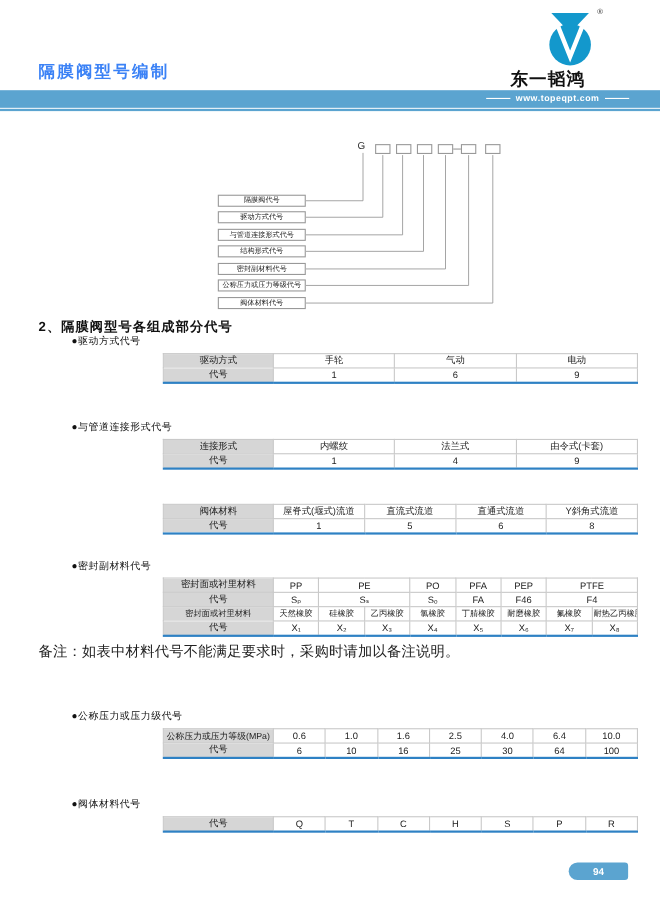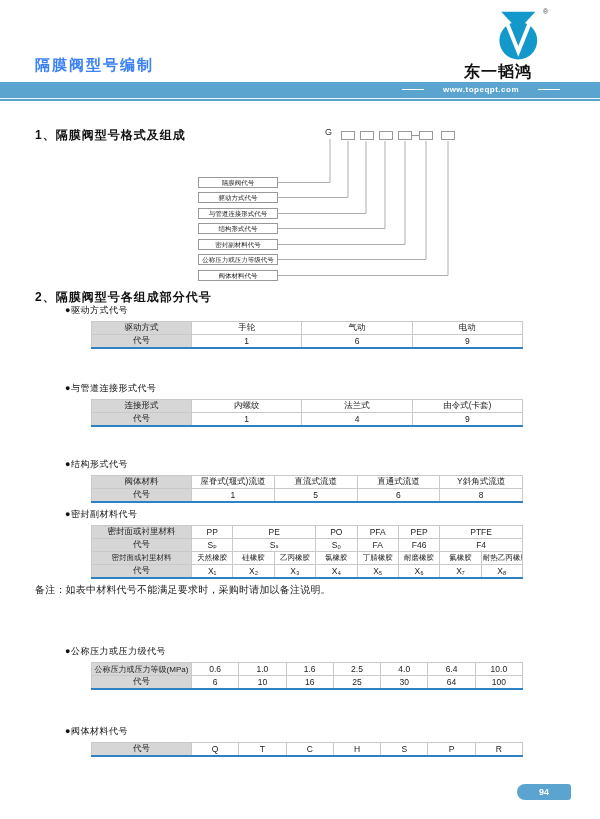--- a/index.html
+++ b/index.html
@@ -8,21 +8,21 @@
           font-family:"Liberation Sans","DejaVu Sans",sans-serif; color:#222; overflow:hidden; }
 
   
   .title { position:absolute; left:35px; top:36px; font-size:15px; font-weight:bold; letter-spacing:2px; color:#3b82f6;margin-top:20px; }
   .logo { position:absolute; left:492px; top:10px; width:58px; height:54px; }
   .reg-mark { position:absolute; left:543px; top:8px; font-size:7px; color:#444; }
   .logo-text { position:absolute; left:464px; top:62px; width:80px; text-align:left;
                font-size:16px; font-weight:bold; letter-spacing:1px; color:#111; }
   .banner { position:absolute; left:0; top:82px; width:600px; height:19px; background:#5ba4d0; }
   .banner-line { position:absolute; left:0; bottom:2px; width:100%; height:1px; background:rgba(255,255,255,.9); }
-  .banner-site { position:absolute; right:40px; top:0; height:15px; display:flex; align-items:center; gap:19px;
+  .banner-site { position:absolute; right:28px; top:0; height:15px; display:flex; align-items:center; gap:5px;
                  color:#fff; font-size:8px; font-weight:bold; letter-spacing:.5px; }
   .banner-dash { width:22px; height:1px; background:#fff; }
 
   
   .h1 { position:absolute; left:35px; font-size:12px; font-weight:bold; letter-spacing:1px; color:#111; }
   .h1-1 { top:127px; } .h1-2 { top:289px; }
 
   
   .prefix-letter { position:absolute; left:325px; top:127px; font-size:9px; color:#333; }
   .mbox { position:absolute; top:131px; width:14px; height:9px; border:1px solid #999; background:#fff; }
@@ -30,28 +30,28 @@
   .mdash { position:absolute; left:412px; top:135px; width:7px; height:1px; background:#999; }
   .dlabel { position:absolute; left:198px; width:80px; height:11px; border:1px solid #999; background:#fff;
             font-size:6.5px; line-height:10px; text-align:center; color:#222; white-space:nowrap; }
   .dl1{top:177px}.dl2{top:192px}.dl3{top:208px}.dl4{top:223px}.dl5{top:239px}.dl6{top:254px}.dl7{top:270px}
   .connector-svg { position:absolute; left:0; top:0; width:600px; height:300px; pointer-events:none; }
 
   
   .tblock { position:absolute; left:35px; width:530px; }
   .tb1{top:304px}.tb2{top:382px}.tb3{top:458px}.tb4{top:508px}.tb5{top:645px}.tb6{top:725px}
   .bullet-label { font-size:9px; color:#111; margin-bottom:4px; letter-spacing:.5px;margin-left:30px; }
-  table { margin-left:56px; width:432px; border-collapse:collapse; table-layout:fixed; }
+  table { margin-left:113px; width:432px; border-collapse:collapse; table-layout:fixed; }
   td { border:1px solid #c9c9c9; height:13px; padding:0 1px; text-align:center;
        font-size:8.5px; color:#222; white-space:nowrap; overflow:hidden; }
   td.lab { background:#d6d6d6; width:100px; }
   td.lab-sm { font-size:8px; }
   tr.sm td { font-size:7.5px; }
   tr:last-child td { border-bottom:2px solid #2e81c4; }
-  .note { font-size:10px; color:#222; margin-top:4px; letter-spacing:.2px; }
+  .note { font-size:13px; color:#222; margin-top:4px; letter-spacing:.2px; }
 
   
   .pagenum { position:absolute; left:517px; top:784px; width:54px; height:16px; background:#5ba4d0;
              border-radius:8px 3px 3px 8px; color:#fff; font-size:9px; font-weight:bold;
              text-align:center; line-height:16px; }
 </style>
 </head>
 <body>
 
 <div class="page">
@@ -70,21 +70,20 @@
 
   <div class="banner">
     <div class="banner-line"></div>
     <div class="banner-site">
       <span class="banner-dash"></span>
       <span>www.topeqpt.com</span>
       <span class="banner-dash"></span>
     </div>
   </div>
 
-  <div class="h1 h1-1">1、隔膜阀型号格式及组成</div>
 
   <svg class="connector-svg" viewBox="0 0 600 300">
     <g stroke="#999" stroke-width="0.8" fill="none">
       <path d="M278 182.5 H330 V139"></path>
       <path d="M278 197.5 H348 V141"></path>
       <path d="M278 213.5 H366 V141"></path>
       <path d="M278 228.5 H385 V141"></path>
       <path d="M278 244.5 H405 V141"></path>
       <path d="M278 259.5 H426 V141"></path>
       <path d="M278 275.5 H448 V141"></path>
@@ -144,21 +143,20 @@
         <td class="lab">代号</td>
         <td>1</td>
         <td>4</td>
         <td>9</td>
       </tr>
     </tbody>
       </table>
   </div>
 
   <div class="tblock tb3">
-    <div class="bullet-label">●结构形式代号</div>
     <table>
       <tbody>
           <tr>
         <td class="lab">阀体材料</td>
         <td>屋脊式(堰式)流道</td>
         <td>直流式流道</td>
         <td>直通式流道</td>
         <td>Y斜角式流道</td>
       </tr>
       <tr>

